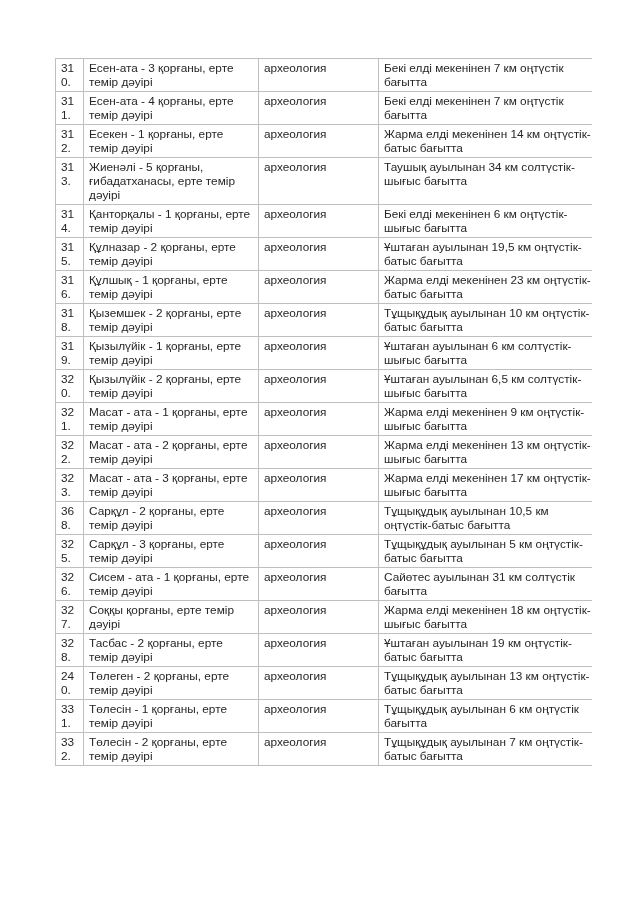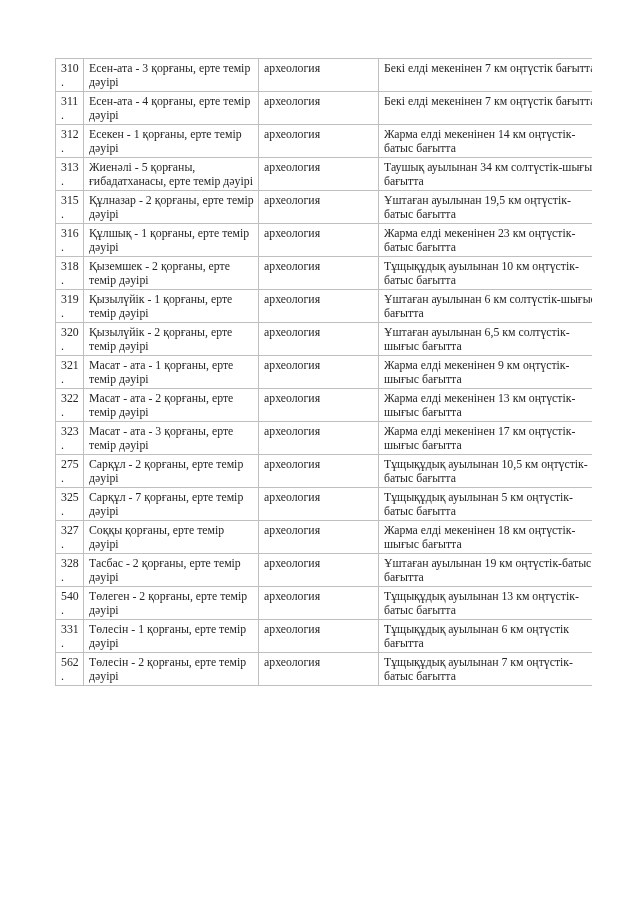--- a/index.html
+++ b/index.html
@@ -6,21 +6,21 @@
     margin: 0;
     padding: 0;
     background: #ffffff;
   }
   .screen {
     position: relative;
     width: 592px;
     height: 905px;
     background: var(--page-bg, #ffffff);
     overflow: hidden;
-    font-family: Liberation Serif, serif;
+    font-family: Liberation Sans, sans-serif;
   }
   table.monuments {
     position: absolute;
     left: 55px;
     top: 58px;
     width: 547px;
     border-collapse: collapse;
     table-layout: fixed;
   }
   table.monuments td {
@@ -68,20 +68,26 @@
           <td class="col-type">археология</td>
           <td class="col-location">Жарма елді мекенінен 14 км оңтүстік-батыс бағытта</td>
         </tr>
         <tr>
           <td class="col-num">313.</td>
           <td class="col-name">Жиенәлі - 5 қорғаны, ғибадатханасы, ерте темір дәуірі</td>
           <td class="col-type">археология</td>
           <td class="col-location">Таушық ауылынан 34 км солтүстік-шығыс бағытта</td>
         </tr>
         <tr>
+          <td class="col-num">314.</td>
+          <td class="col-name">Қанторқалы - 1 қорғаны, ерте темір дәуірі</td>
+          <td class="col-type">археология</td>
+          <td class="col-location">Бекі елді мекенінен 6 км оңтүстік-шығыс бағытта</td>
+        </tr>
+        <tr>
           <td class="col-num">315.</td>
           <td class="col-name">Құлназар - 2 қорғаны, ерте темір дәуірі</td>
           <td class="col-type">археология</td>
           <td class="col-location">Ұштаған ауылынан 19,5 км оңтүстік-батыс бағытта</td>
         </tr>
         <tr>
           <td class="col-num">316.</td>
           <td class="col-name">Құлшық - 1 қорғаны, ерте темір дәуірі</td>
           <td class="col-type">археология</td>
           <td class="col-location">Жарма елді мекенінен 23 км оңтүстік-батыс бағытта</td>
@@ -116,56 +122,62 @@
           <td class="col-type">археология</td>
           <td class="col-location">Жарма елді мекенінен 13 км оңтүстік-шығыс бағытта</td>
         </tr>
         <tr>
           <td class="col-num">323.</td>
           <td class="col-name">Масат - ата - 3 қорғаны, ерте темір дәуірі</td>
           <td class="col-type">археология</td>
           <td class="col-location">Жарма елді мекенінен 17 км оңтүстік-шығыс бағытта</td>
         </tr>
         <tr>
-          <td class="col-num">275.</td>
+          <td class="col-num">368.</td>
           <td class="col-name">Сарқұл - 2 қорғаны, ерте темір дәуірі</td>
           <td class="col-type">археология</td>
           <td class="col-location">Тұщықұдық ауылынан 10,5 км оңтүстік-батыс бағытта</td>
         </tr>
         <tr>
           <td class="col-num">325.</td>
-          <td class="col-name">Сарқұл - 7 қорғаны, ерте темір дәуірі</td>
+          <td class="col-name">Сарқұл - 3 қорғаны, ерте темір дәуірі</td>
           <td class="col-type">археология</td>
           <td class="col-location">Тұщықұдық ауылынан 5 км оңтүстік-батыс бағытта</td>
+        </tr>
+        <tr>
+          <td class="col-num">326.</td>
+          <td class="col-name">Сисем - ата - 1 қорғаны, ерте темір дәуірі</td>
+          <td class="col-type">археология</td>
+          <td class="col-location">Сайөтес ауылынан 31 км солтүстік бағытта</td>
         </tr>
         <tr>
           <td class="col-num">327.</td>
           <td class="col-name">Соққы қорғаны, ерте темір дәуірі</td>
           <td class="col-type">археология</td>
           <td class="col-location">Жарма елді мекенінен 18 км оңтүстік-шығыс бағытта</td>
         </tr>
         <tr>
           <td class="col-num">328.</td>
           <td class="col-name">Тасбас - 2 қорғаны, ерте темір дәуірі</td>
           <td class="col-type">археология</td>
           <td class="col-location">Ұштаған ауылынан 19 км оңтүстік-батыс бағытта</td>
         </tr>
         <tr>
-          <td class="col-num">540.</td>
+          <td class="col-num">240.</td>
           <td class="col-name">Төлеген - 2 қорғаны, ерте темір дәуірі</td>
           <td class="col-type">археология</td>
           <td class="col-location">Тұщықұдық ауылынан 13 км оңтүстік-батыс бағытта</td>
         </tr>
         <tr>
           <td class="col-num">331.</td>
           <td class="col-name">Төлесін - 1 қорғаны, ерте темір дәуірі</td>
           <td class="col-type">археология</td>
           <td class="col-location">Тұщықұдық ауылынан 6 км оңтүстік бағытта</td>
         </tr>
         <tr>
-          <td class="col-num">562.</td>
+          <td class="col-num">332.</td>
           <td class="col-name">Төлесін - 2 қорғаны, ерте темір дәуірі</td>
           <td class="col-type">археология</td>
           <td class="col-location">Тұщықұдық ауылынан 7 км оңтүстік-батыс бағытта</td>
         </tr>
       </tbody>
   </table>
 </div>
 
 </body></html>

